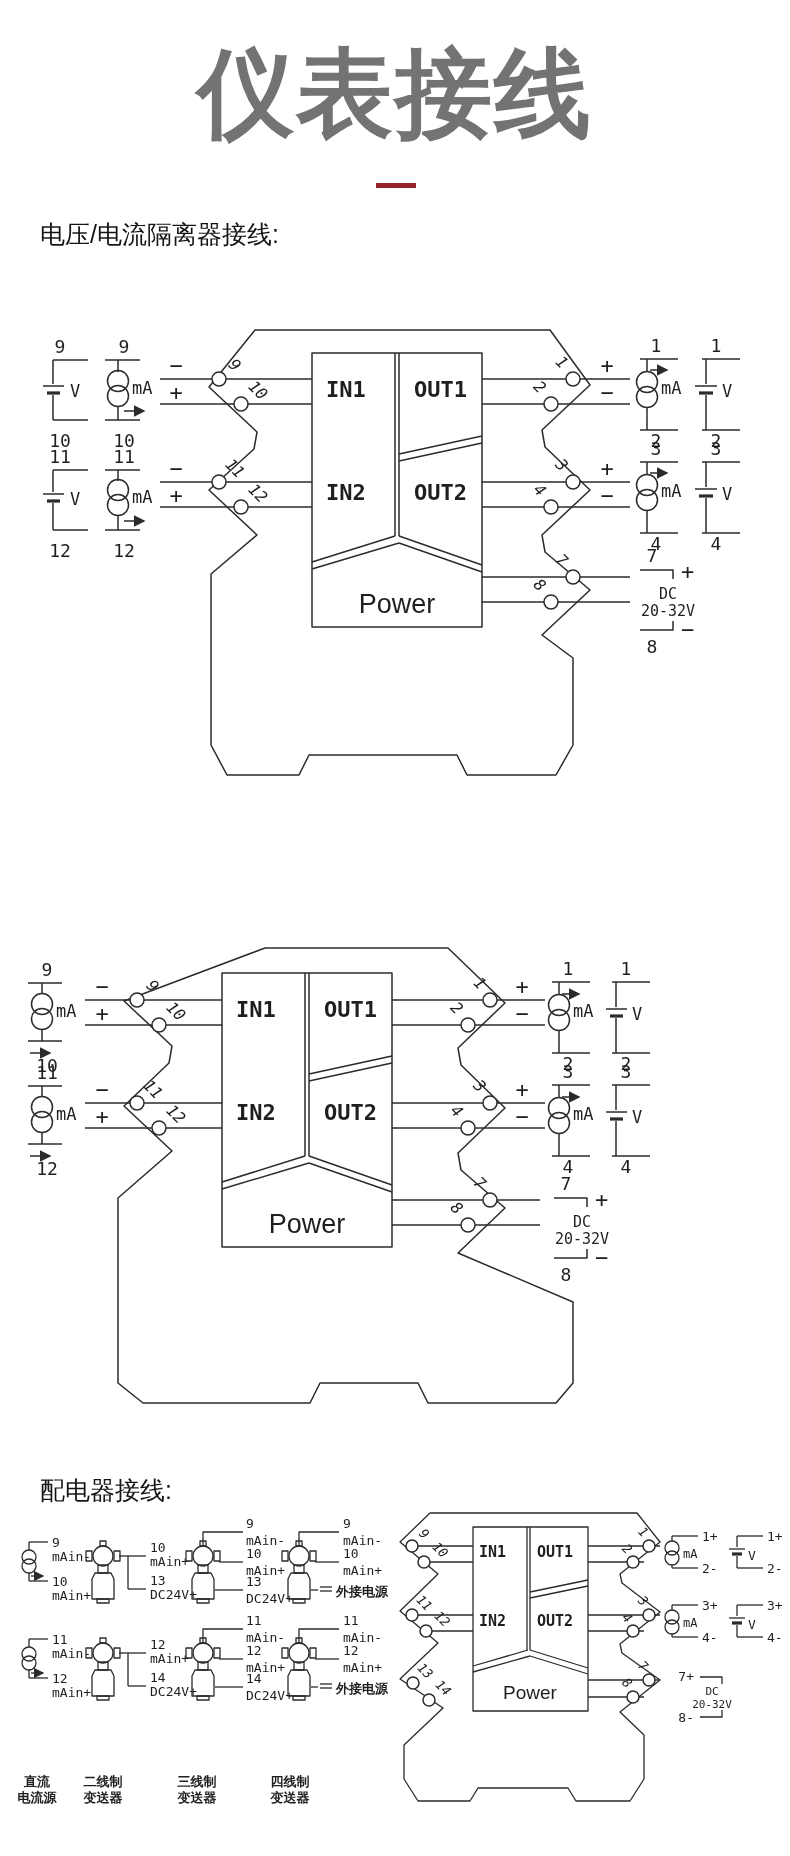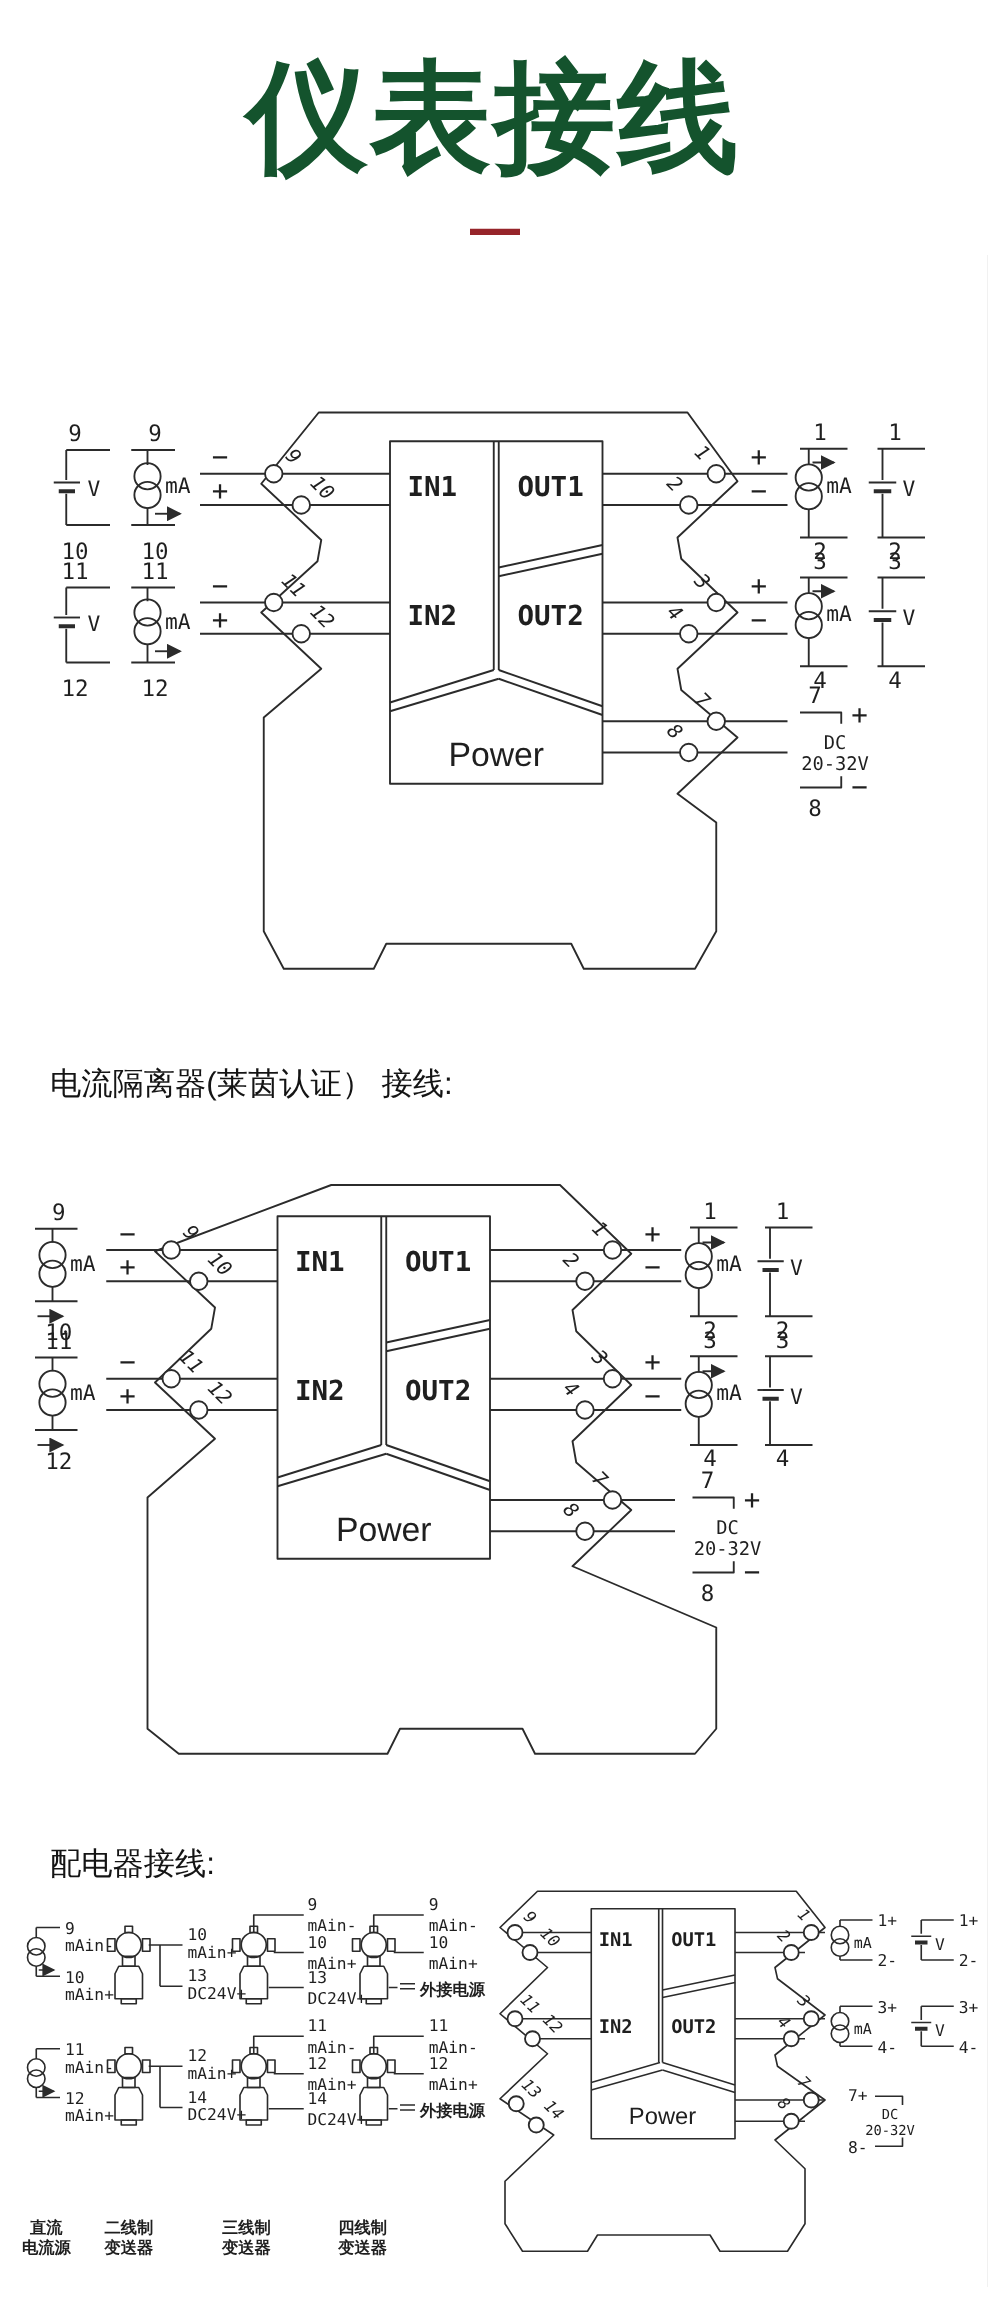--- a/index.html
+++ b/index.html
@@ -5,21 +5,21 @@
   :root{
     --ink:#2b2b2b;
     --txt:#1f1f1f;
     --accent:#96242a;
     --bg:#ffffff;
   }
   html,body{margin:0;padding:0;background:#e8e8e8;}
   .page{position:relative;width:790px;height:1856px;background:var(--bg);margin:0 auto;
         font-family:"Liberation Sans", sans-serif;overflow:hidden;}
   .title{position:absolute;top:30px;left:0;width:790px;text-align:center;
-         font-size:97px;font-weight:900;color:#14532d;letter-spacing:2px;}
+         font-size:97px;font-weight:900;color:#737373;letter-spacing:2px;}
   .title-dash{position:absolute;top:183px;left:376px;width:40px;height:5px;background:var(--accent);}
   .sec{position:absolute;left:40px;font-size:25px;font-weight:500;color:#141414;}
   .sec1{top:218px;}
   .sec2{top:850px;}
   .sec3{top:1462px;margin-top:12px;}
   svg{position:absolute;left:0;}
   #svg1{top:270px;}
   #svg2{top:930px;}
   #svg3{top:1500px;}
   .ln{stroke:var(--ink);stroke-width:1.5;fill:none;stroke-linejoin:round;stroke-linecap:butt;}
@@ -46,21 +46,21 @@
   .end{text-anchor:end;}
 </style>
 </head>
 <body>
 
 <div class="page">
 
   <div class="title">仪表接线</div>
   <div class="title-dash"></div>
 
-  <div class="sec sec2">电流隔离器(莱茵认证） 接线:</div>
+  <div class="sec sec1">电压/电流隔离器接线:</div>
   <div class="sec sec3">配电器接线:</div>
 
   <svg id="svg1" width="790" height="530" viewBox="0 270 790 530">
     <defs>
       <marker id="ar" markerWidth="9" markerHeight="8" refX="7" refY="4" orient="auto">
         <path d="M0,0 L8,4 L0,8 Z" fill="#2b2b2b"></path>
       </marker>
     </defs>
 
     <path class="ln" d="M 255,330 H 550 L 590,385 L 542,430 L 545,447 L 590,490 L 542,535 L 545,552 L 590,590 L 542,635 L 573,658 L 573,745 L 556,775 L 467,775 L 457,755 L 309,755 L 299,775 L 227,775 L 211,745 L 211,574 L 257,535 L 209,490 L 254,449 L 257,432 L 209,387 Z"></path>

